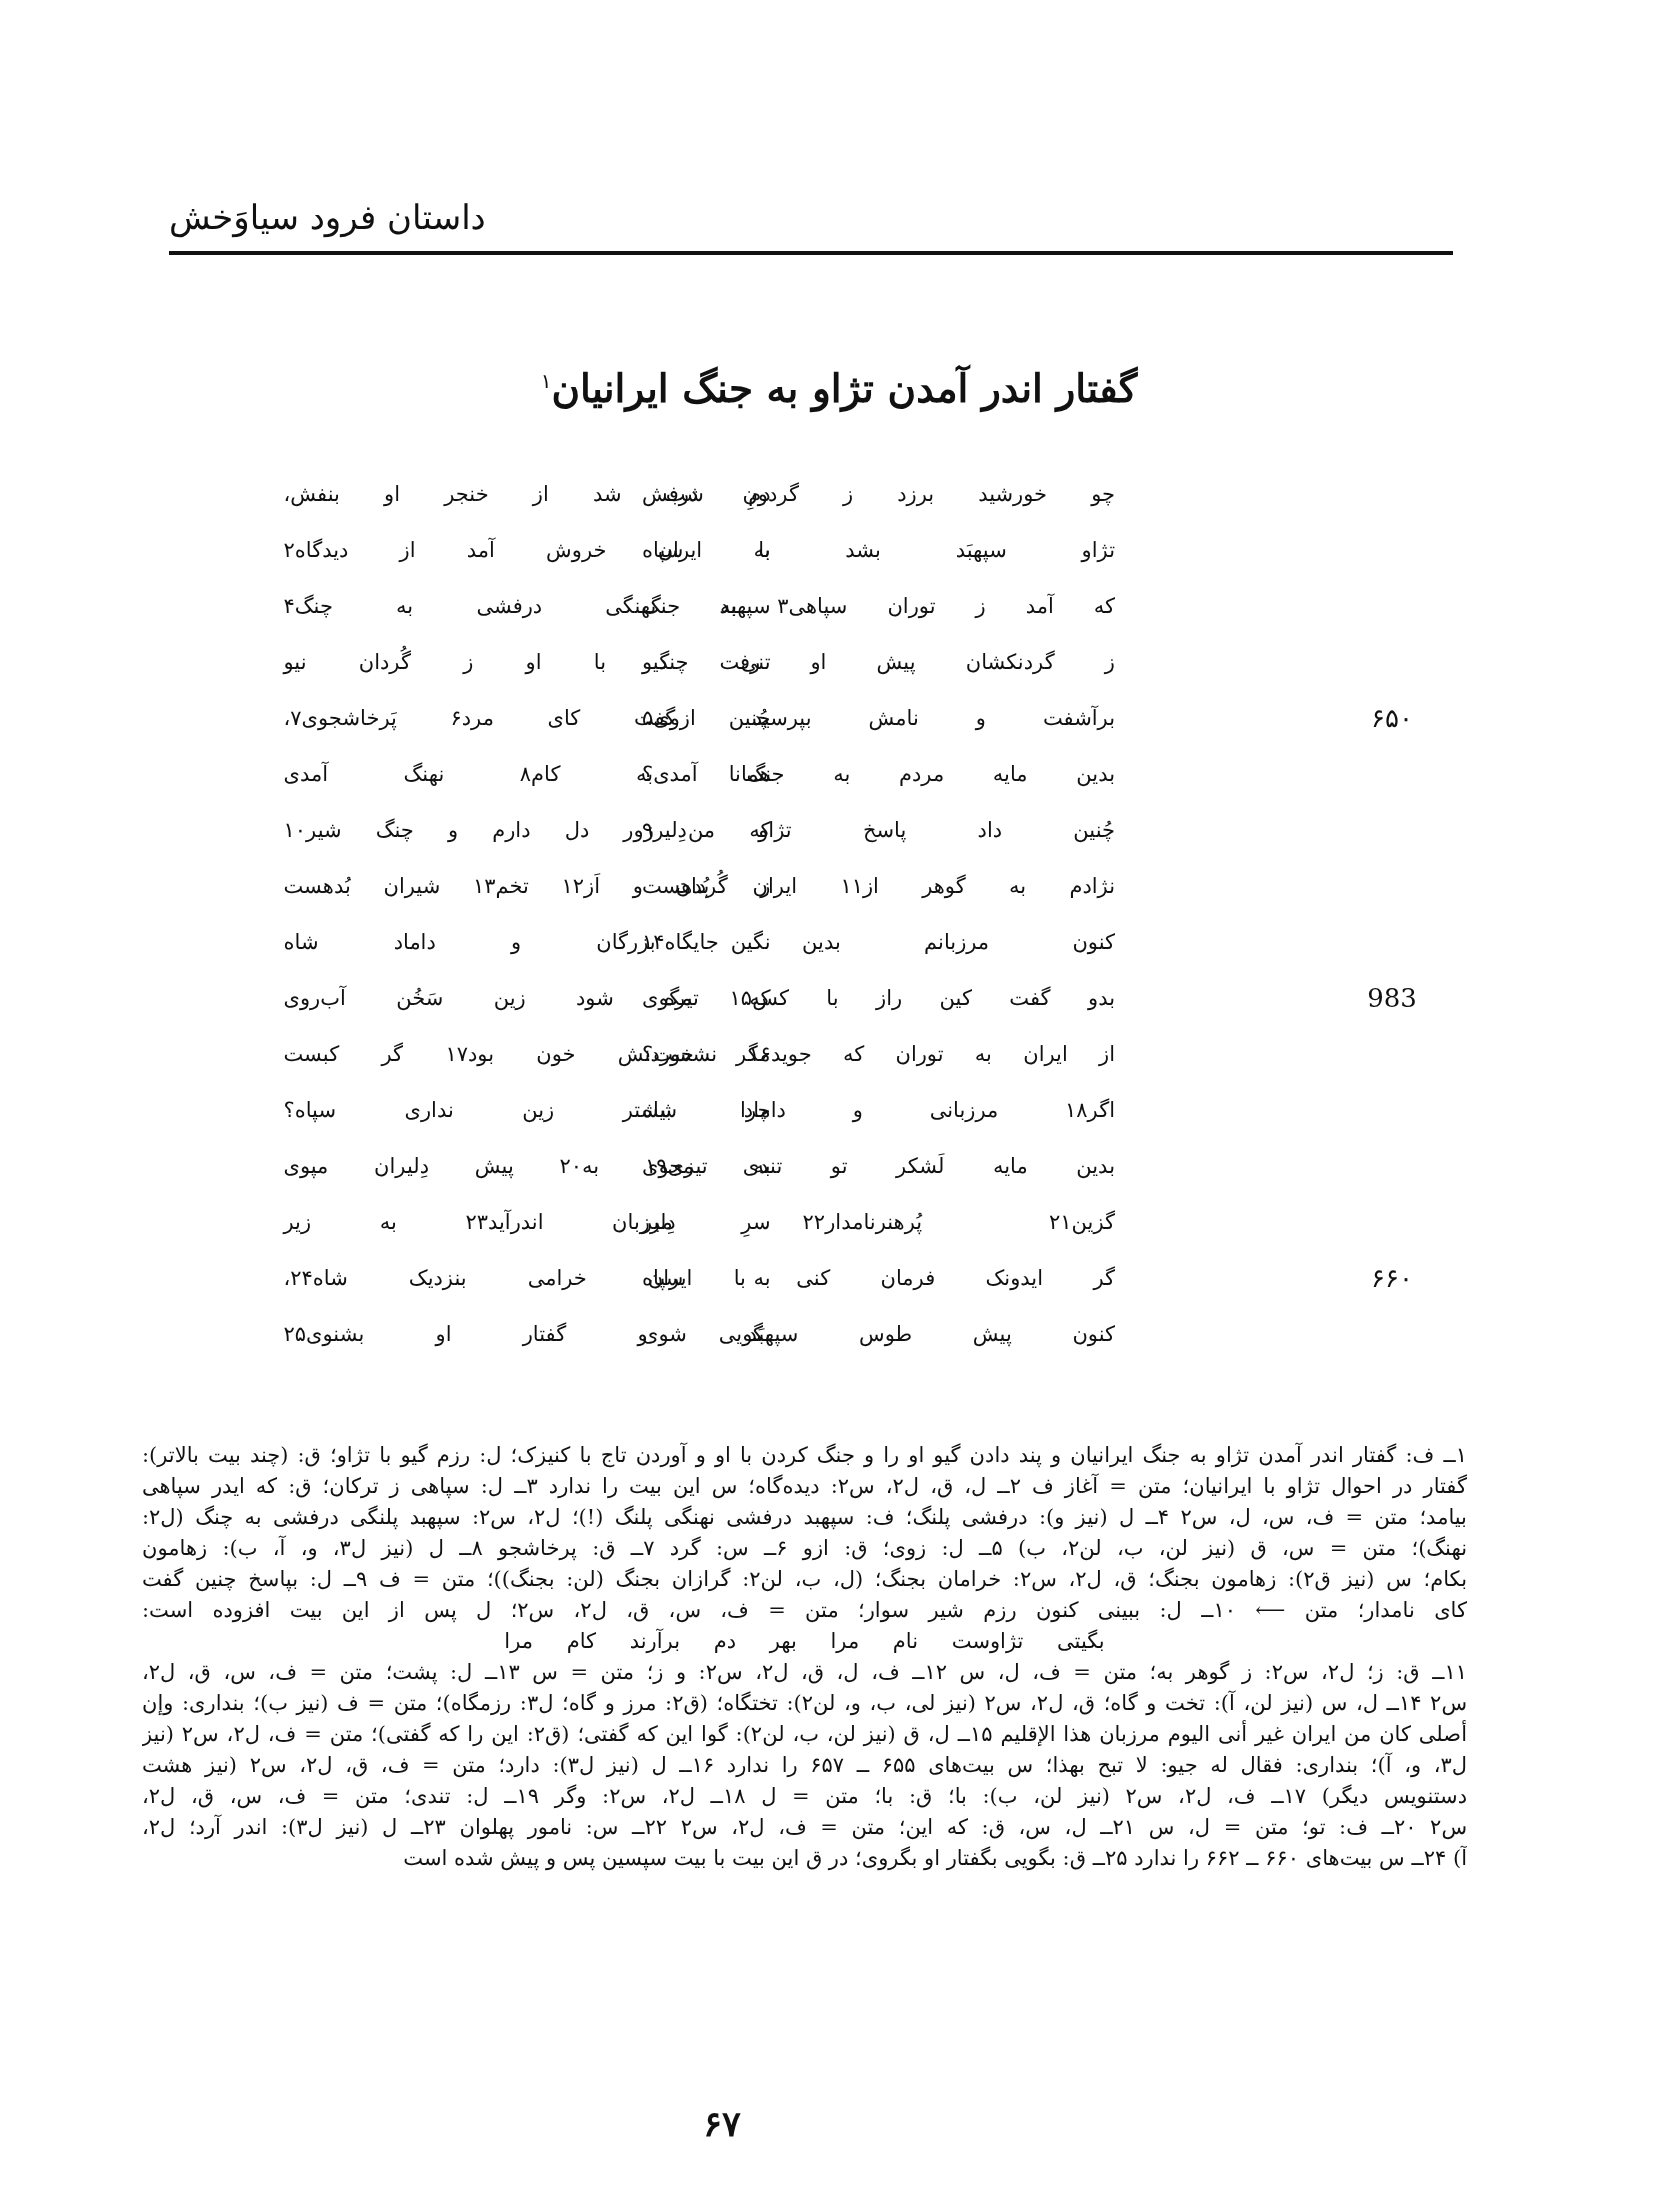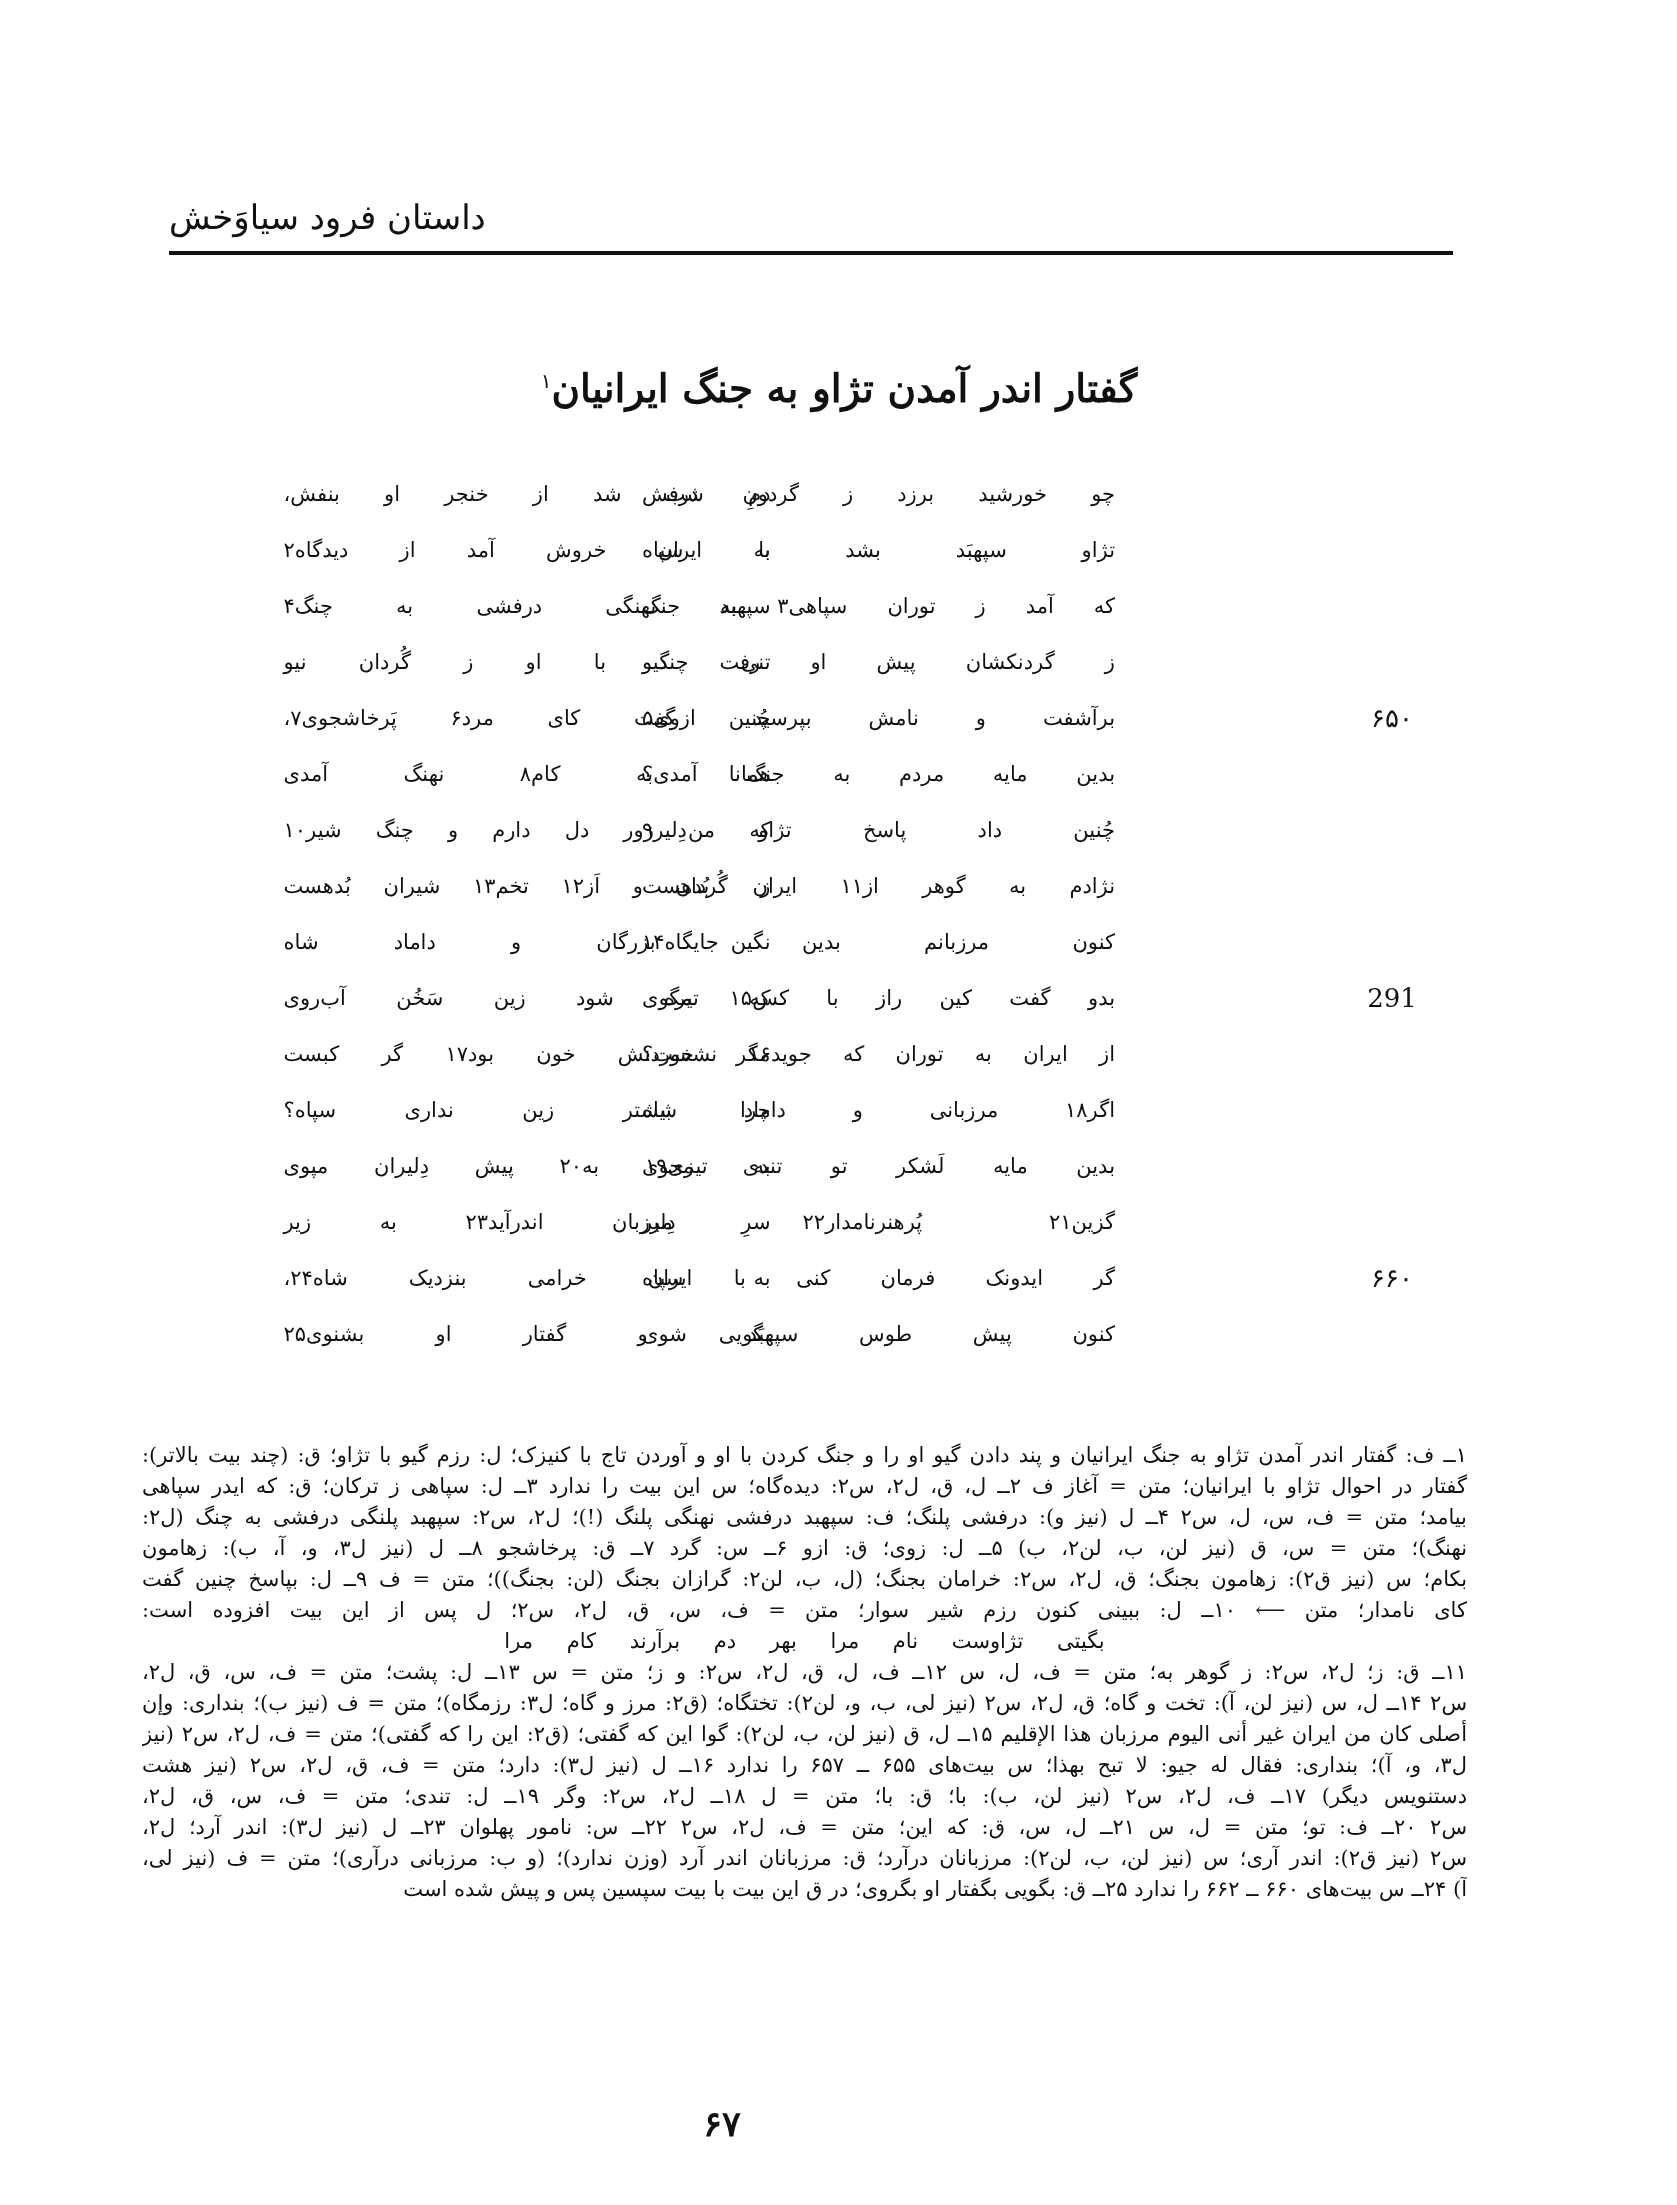--- a/index.html
+++ b/index.html
@@ -99,21 +99,21 @@
       <span class="verse-num"></span>
       <span class="hemistich first">نژادم به گوهر از۱۱ ایران بُدهست</span>
       <span class="hemistich second">ز گُردان و اَز۱۲ تخم۱۳ شیران بُدهست</span>
     </div>
   <div class="couplet">
       <span class="verse-num"></span>
       <span class="hemistich first">کنون مرزبانم بدین جایگاه۱۴</span>
       <span class="hemistich second">نگین بزرگان و داماد شاه</span>
     </div>
   <div class="couplet">
-      <span class="verse-num">291</span>
+      <span class="verse-num">983</span>
       <span class="hemistich first">بدو گفت کین راز با کس۱۵ مگوی</span>
       <span class="hemistich second">که تیره شود زین سَخُن آب‌روی</span>
     </div>
   <div class="couplet">
       <span class="verse-num"></span>
       <span class="hemistich first">از ایران به توران که جوید۱۶ نشست؟</span>
       <span class="hemistich second">مگر خوردنش خون بود۱۷ گر کبست</span>
     </div>
   <div class="couplet">
       <span class="verse-num"></span>
@@ -149,18 +149,17 @@
   <div class="fn-line">نهنگ)؛ متن = س، ق (نیز لن، ب، لن۲، ب)    ۵ــ ل: زوی؛ ق: ازو    ۶ــ س: گرد    ۷ــ ق: پرخاشجو    ۸ــ ل (نیز ل۳، و، آ، ب): زهامون</div>
   <div class="fn-line">بکام؛ س (نیز ق۲): زهامون بجنگ؛ ق، ل۲، س۲: خرامان بجنگ؛ (ل، ب، لن۲: گرازان بجنگ (لن: بجنگ))؛ متن = ف    ۹ــ ل: بپاسخ چنین گفت</div>
   <div class="fn-line">کای نامدار؛ متن ⟵    ۱۰ــ ل: ببینی کنون رزم شیر سوار؛ متن = ف، س، ق، ل۲، س۲؛ ل پس از این بیت افزوده است:</div>
   <div class="fn-line poem">بگیتی تژاوست نام مرا    بهر دم برآرند کام مرا</div>
   <div class="fn-line">۱۱ــ ق: ز؛ ل۲، س۲: ز گوهر به؛ متن = ف، ل، س    ۱۲ــ ف، ل، ق، ل۲، س۲: و ز؛ متن = س    ۱۳ــ ل: پشت؛ متن = ف، س، ق، ل۲،</div>
   <div class="fn-line">س۲    ۱۴ــ ل، س (نیز لن، آ): تخت و گاه؛ ق، ل۲، س۲ (نیز لی، ب، و، لن۲): تختگاه؛ (ق۲: مرز و گاه؛ ل۳: رزمگاه)؛ متن = ف (نیز ب)؛ بنداری: وإن</div>
   <div class="fn-line">أصلی کان من ایران غیر أنی الیوم مرزبان هذا الإقلیم    ۱۵ــ ل، ق (نیز لن، ب، لن۲): گوا این که گفتی؛ (ق۲: این را که گفتی)؛ متن = ف، ل۲، س۲ (نیز</div>
   <div class="fn-line">ل۳، و، آ)؛ بنداری: فقال له جیو: لا تبح بهذا؛ س بیت‌های ۶۵۵ ــ ۶۵۷ را ندارد    ۱۶ــ ل (نیز ل۳): دارد؛ متن = ف، ق، ل۲، س۲ (نیز هشت</div>
   <div class="fn-line">دستنویس دیگر)    ۱۷ــ ف، ل۲، س۲ (نیز لن، ب): با؛ ق: با؛ متن = ل    ۱۸ــ ل۲، س۲: وگر    ۱۹ــ ل: تندی؛ متن = ف، س، ق، ل۲،</div>
   <div class="fn-line">س۲    ۲۰ــ ف: تو؛ متن = ل، س    ۲۱ــ ل، س، ق: که این؛ متن = ف، ل۲، س۲    ۲۲ــ س: نامور پهلوان    ۲۳ــ ل (نیز ل۳): اندر آرد؛ ل۲،</div>
-  <div class="fn-line">س۲ (نیز ق۲): اندر آری؛ س (نیز لن، ب، لن۲): مرزبانان درآرد؛ ق: مرزبانان اندر آرد (وزن ندارد)؛ (و ب: مرزبانی درآری)؛ متن = ف (نیز لی،</div>
   <div class="fn-line last">آ)    ۲۴ــ س بیت‌های ۶۶۰ ــ ۶۶۲ را ندارد    ۲۵ــ ق: بگویی بگفتار او بگروی؛ در ق این بیت با بیت سپسین پس و پیش شده است</div>
 </div>
 
 <div class="page-number">۶۷</div>
 
 
 </body></html>

